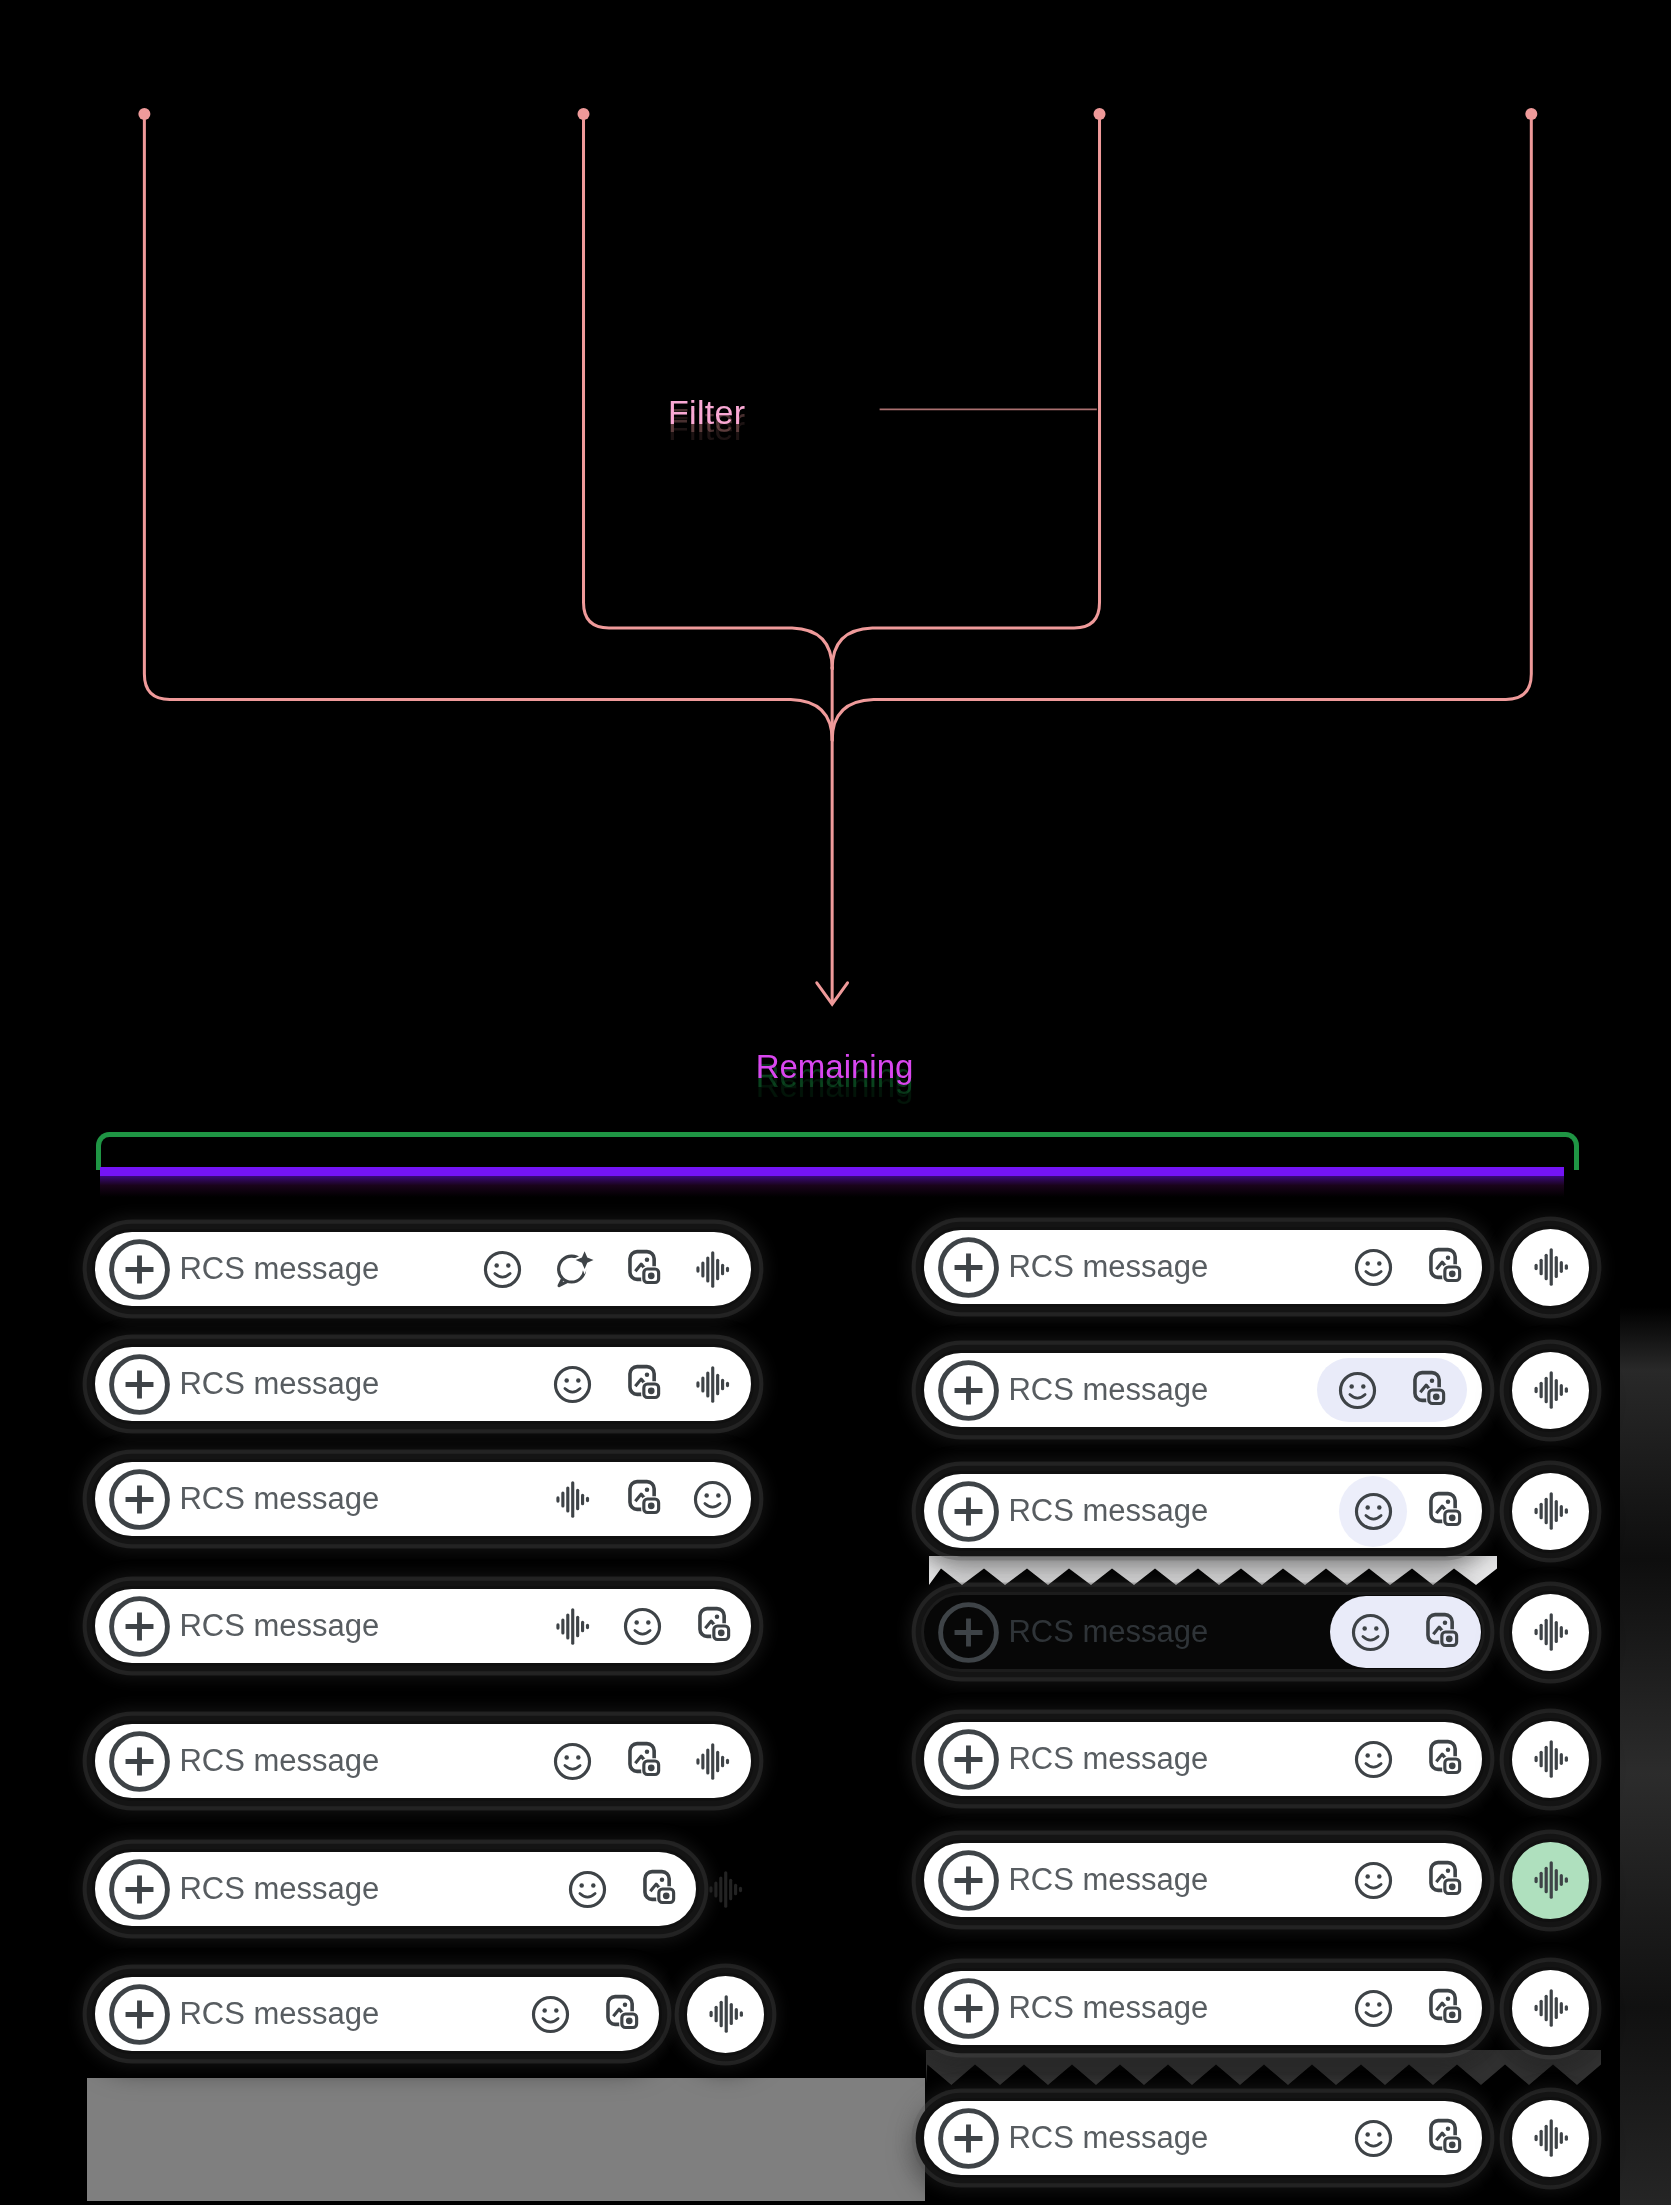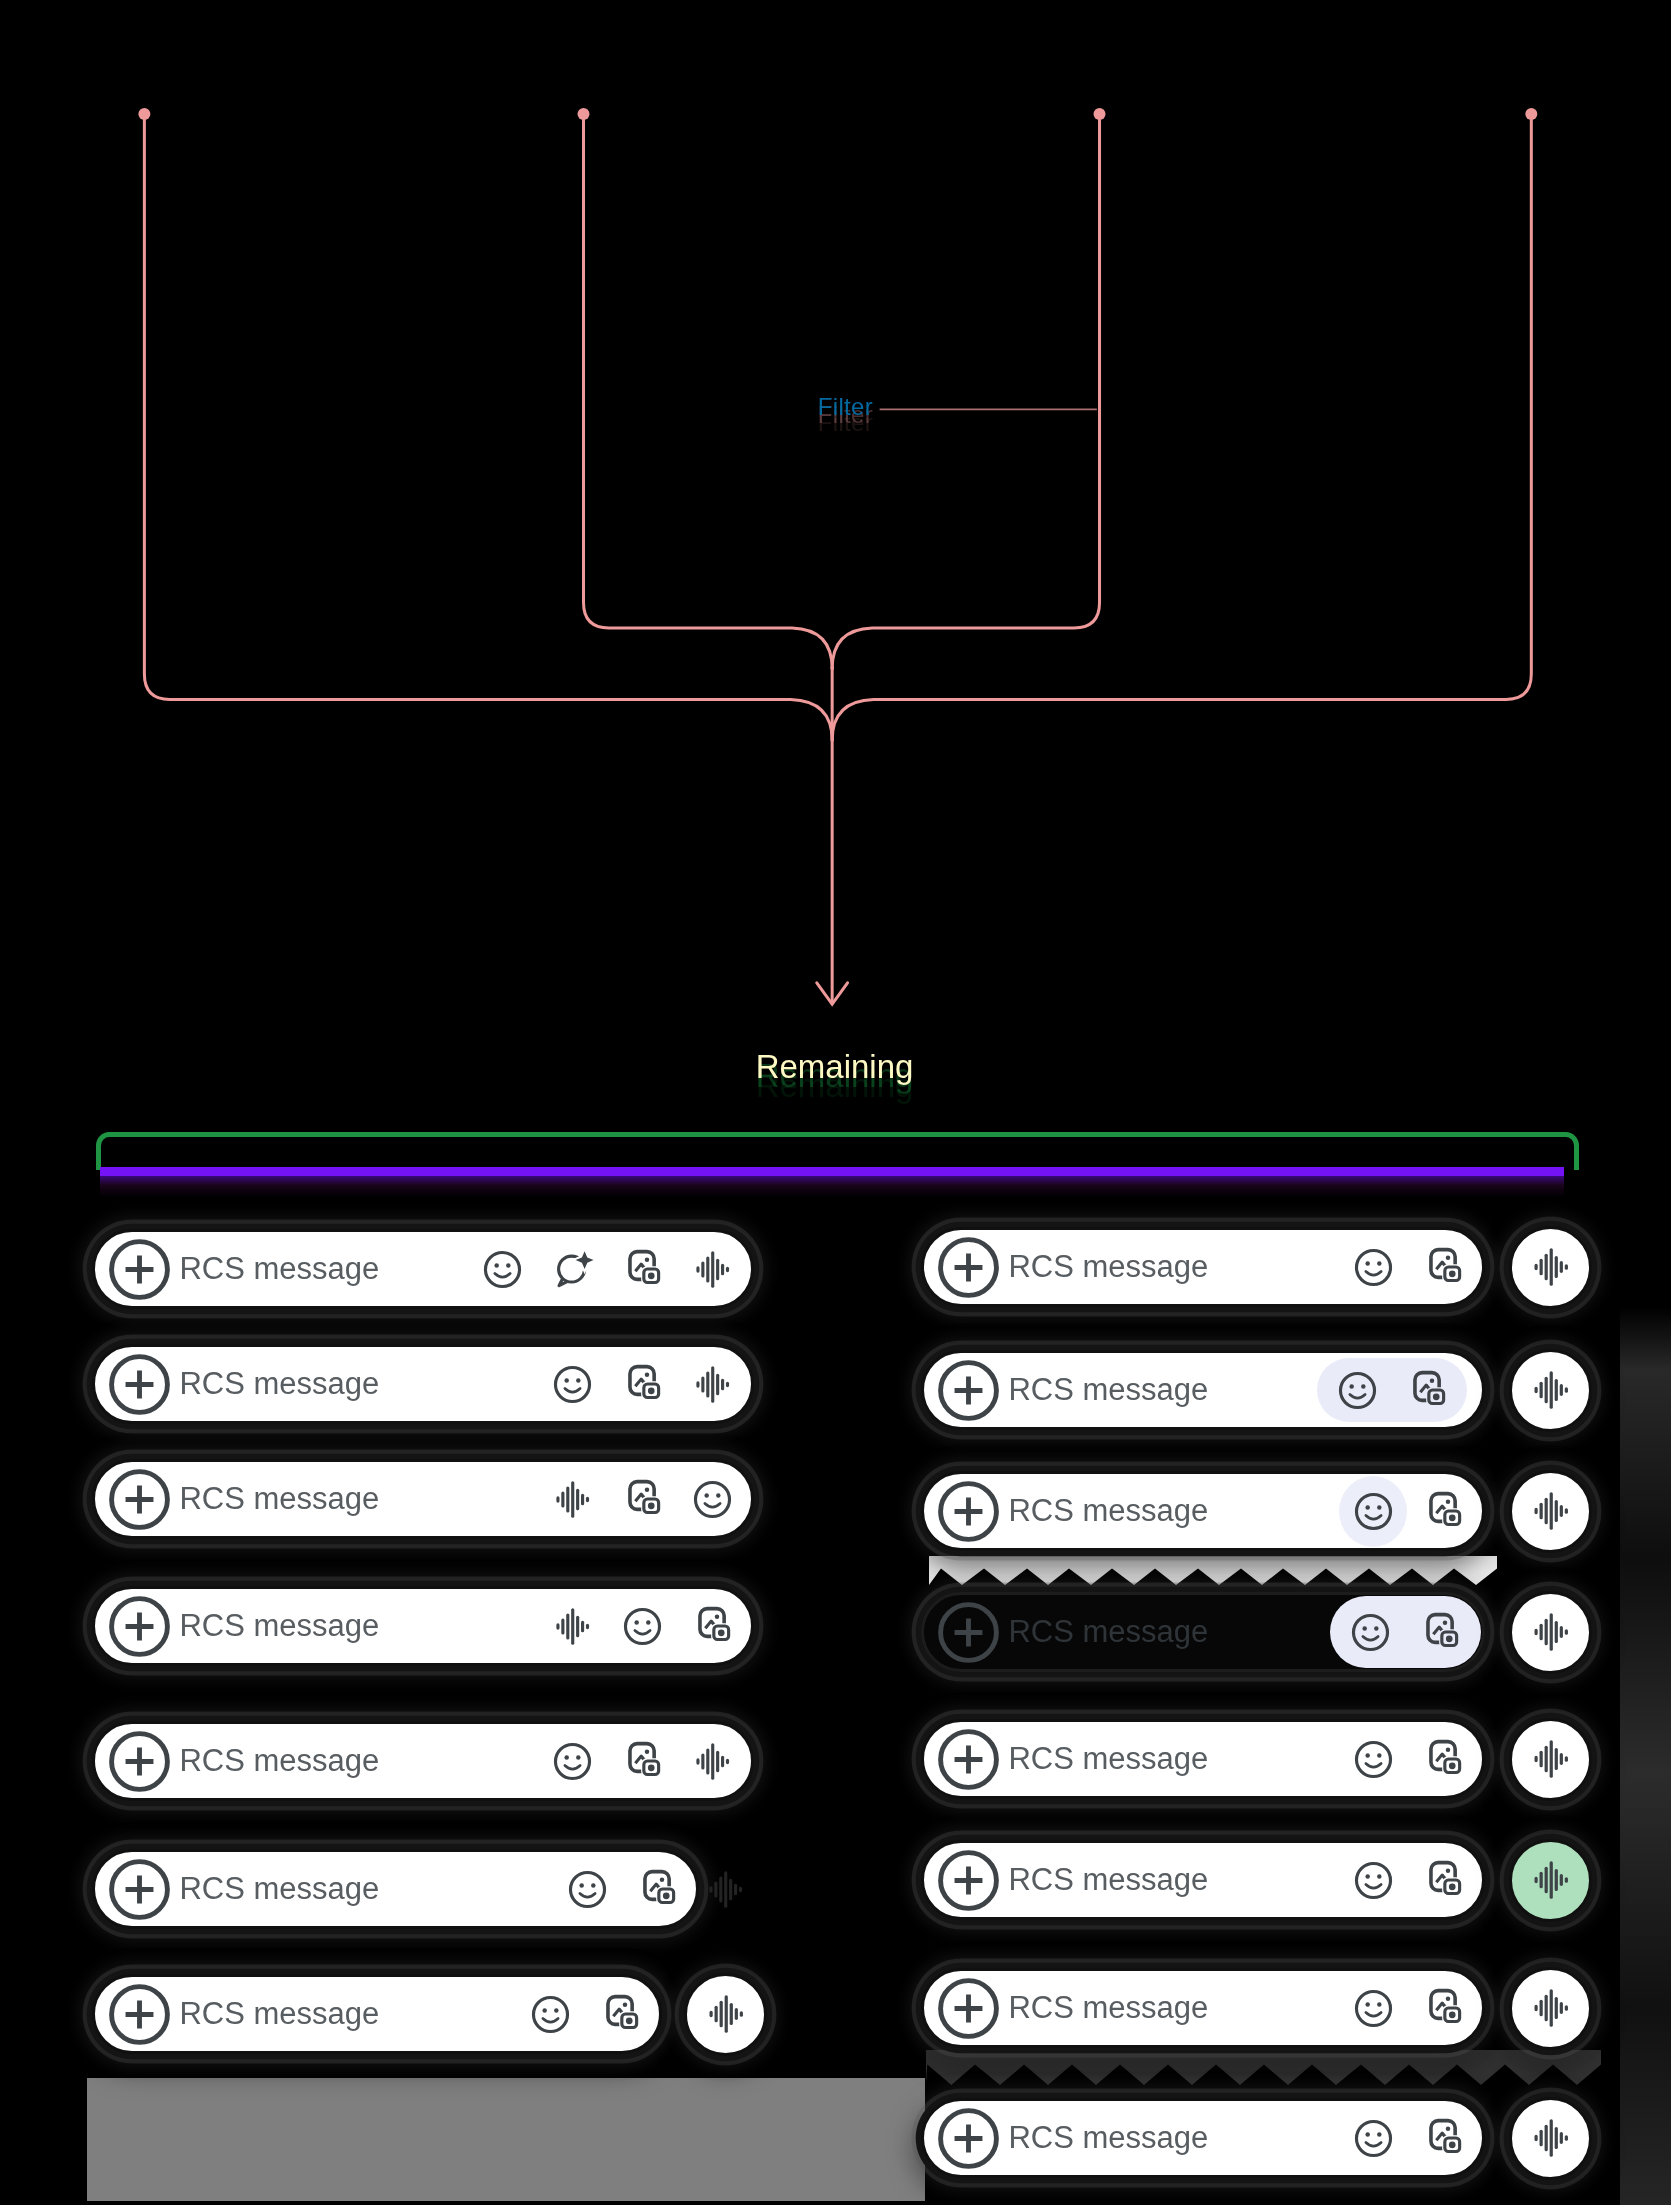--- a/index.html
+++ b/index.html
@@ -1,25 +1,25 @@
 <!DOCTYPE html>
 <html style="font-size:10.7px"><head>
 <meta charset="utf-8">
 <style>
   html,body{margin:0;padding:0;background:#000;}
   body{position:relative;width:1671px;height:2205px;overflow:hidden;
        font-family:"Liberation Sans","DejaVu Sans",sans-serif;}
 
   
   #funnel{position:absolute;left:0;top:0;}
-  #filter-label{position:absolute;left:668px;top:393px;width:205px;text-align:right;
-    font-size:24px;font-weight:500;color:#0369a1;letter-spacing:0.3px;
+  #filter-label{position:absolute;left:668px;top:393px;width:205px;
+    font-size:34px;font-weight:500;color:#f9a8d4;letter-spacing:0.3px;
     text-shadow:0 8px 0 rgba(239,154,154,.30),0 16px 0 rgba(239,154,154,.12);}
   #remaining-label{position:absolute;left:741px;top:1048px;width:187px;text-align:center;
-    font-size:33px;font-weight:500;color:#fef9c3;
+    font-size:33px;font-weight:500;color:#d946ef;
     text-shadow:0 9.4px 0 rgba(24,160,73,.33),0 18.7px 0.7px rgba(24,160,73,.13);}
 
   
   #green-bracket{position:absolute;left:96px;top:1132px;width:1483px;height:38px;
     box-sizing:border-box;border-top:5.3px solid #1f9544;border-left:5.3px solid #1f9544;
     border-right:5.3px solid #1f9544;border-radius:13.4px 13.4px 0 0;}
   #purple-bar{position:absolute;left:100px;top:1167px;width:1464px;height:8.7px;background:#7414f6;}
   #purple-glow{position:absolute;left:100px;top:1176px;width:1464px;height:21.4px;
     background:linear-gradient(180deg,rgba(116,20,246,.5),rgba(92,12,96,.28) 45%,rgba(0,0,0,0));}
 

